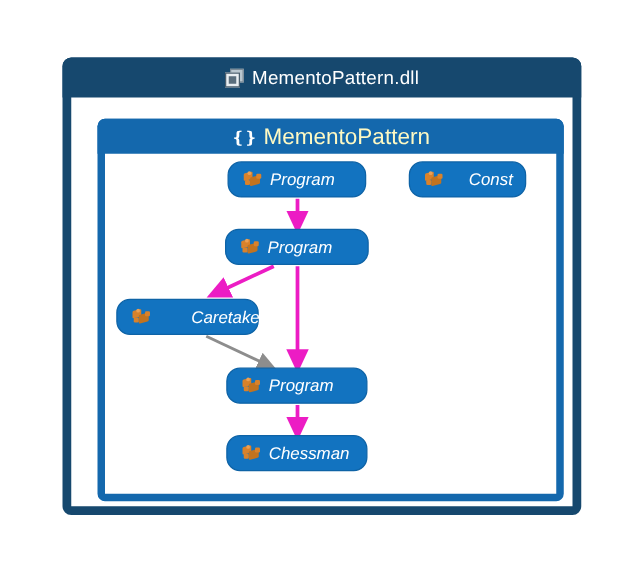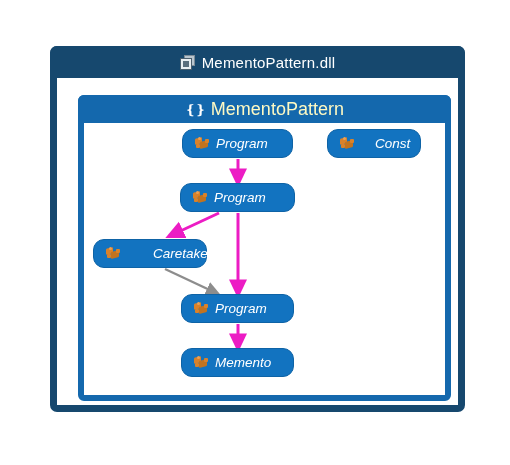--- a/index.html
+++ b/index.html
@@ -239,16 +239,16 @@
   </div>
 
   <div class="node" style="left:181px;top:348px;width:113px;">
     <span class="cls-icon">
       <i class="p1"></i>
         <i class="p2"></i>
         <i class="p3"></i>
         <i class="p4"></i>
         <i class="p5"></i>
     </span>
-    <span class="node-label">Memento</span>
+    <span class="node-label">Chessman</span>
   </div>
 
 </div>
 
 </body></html>

